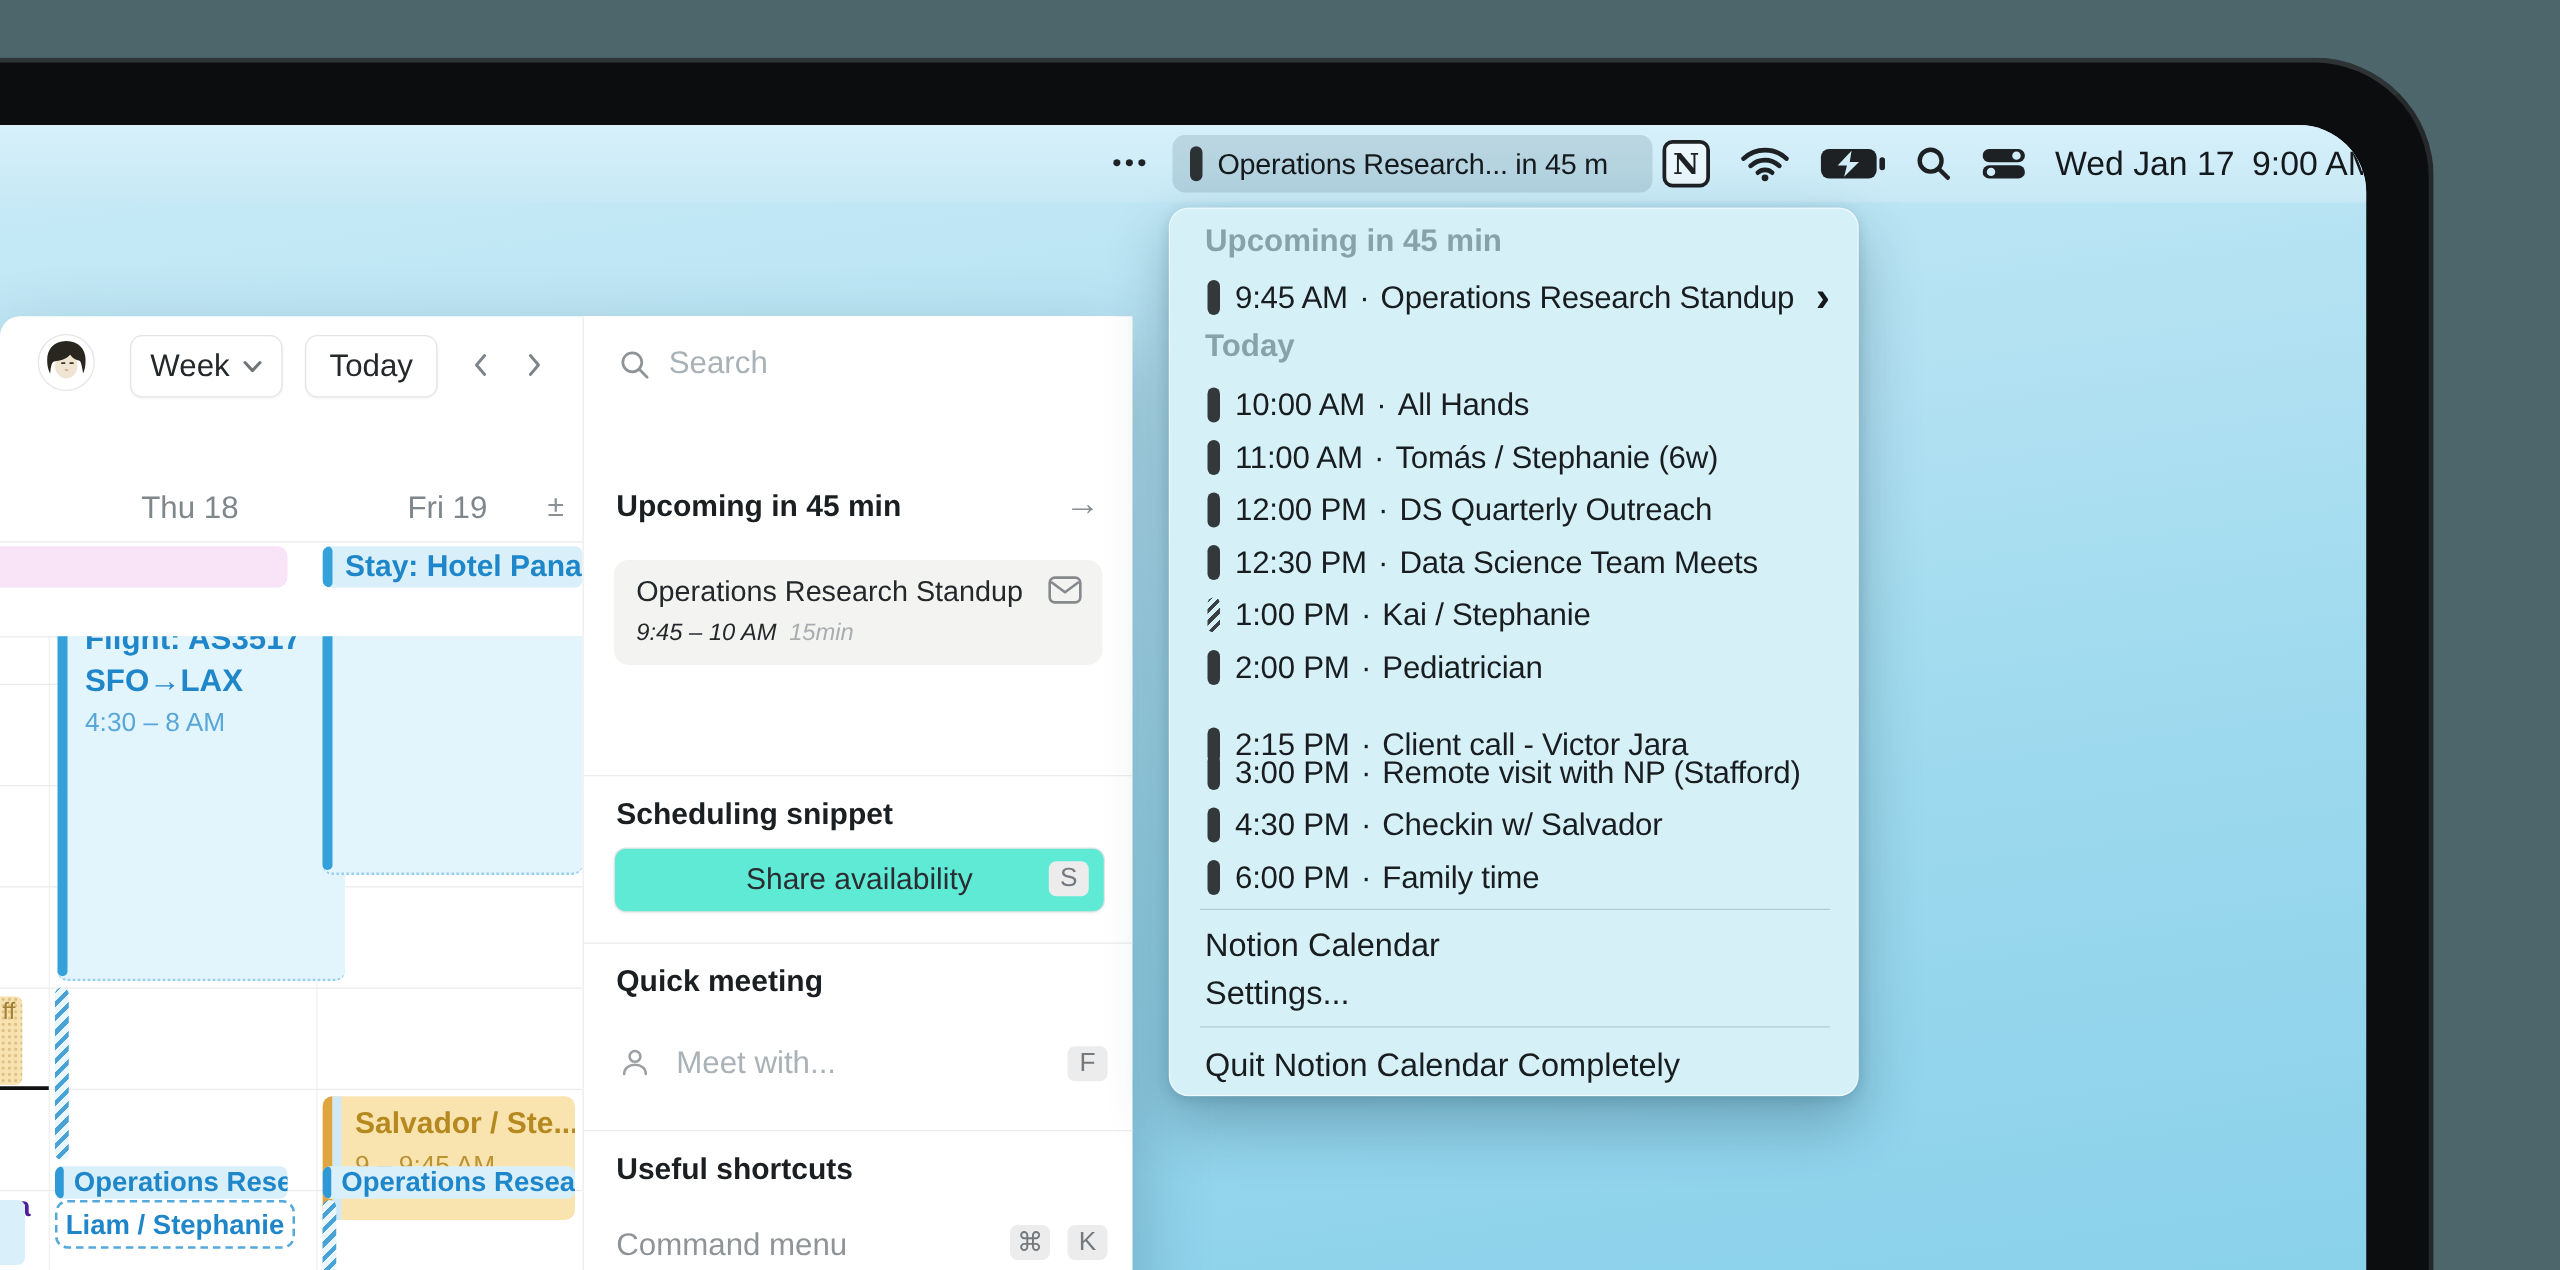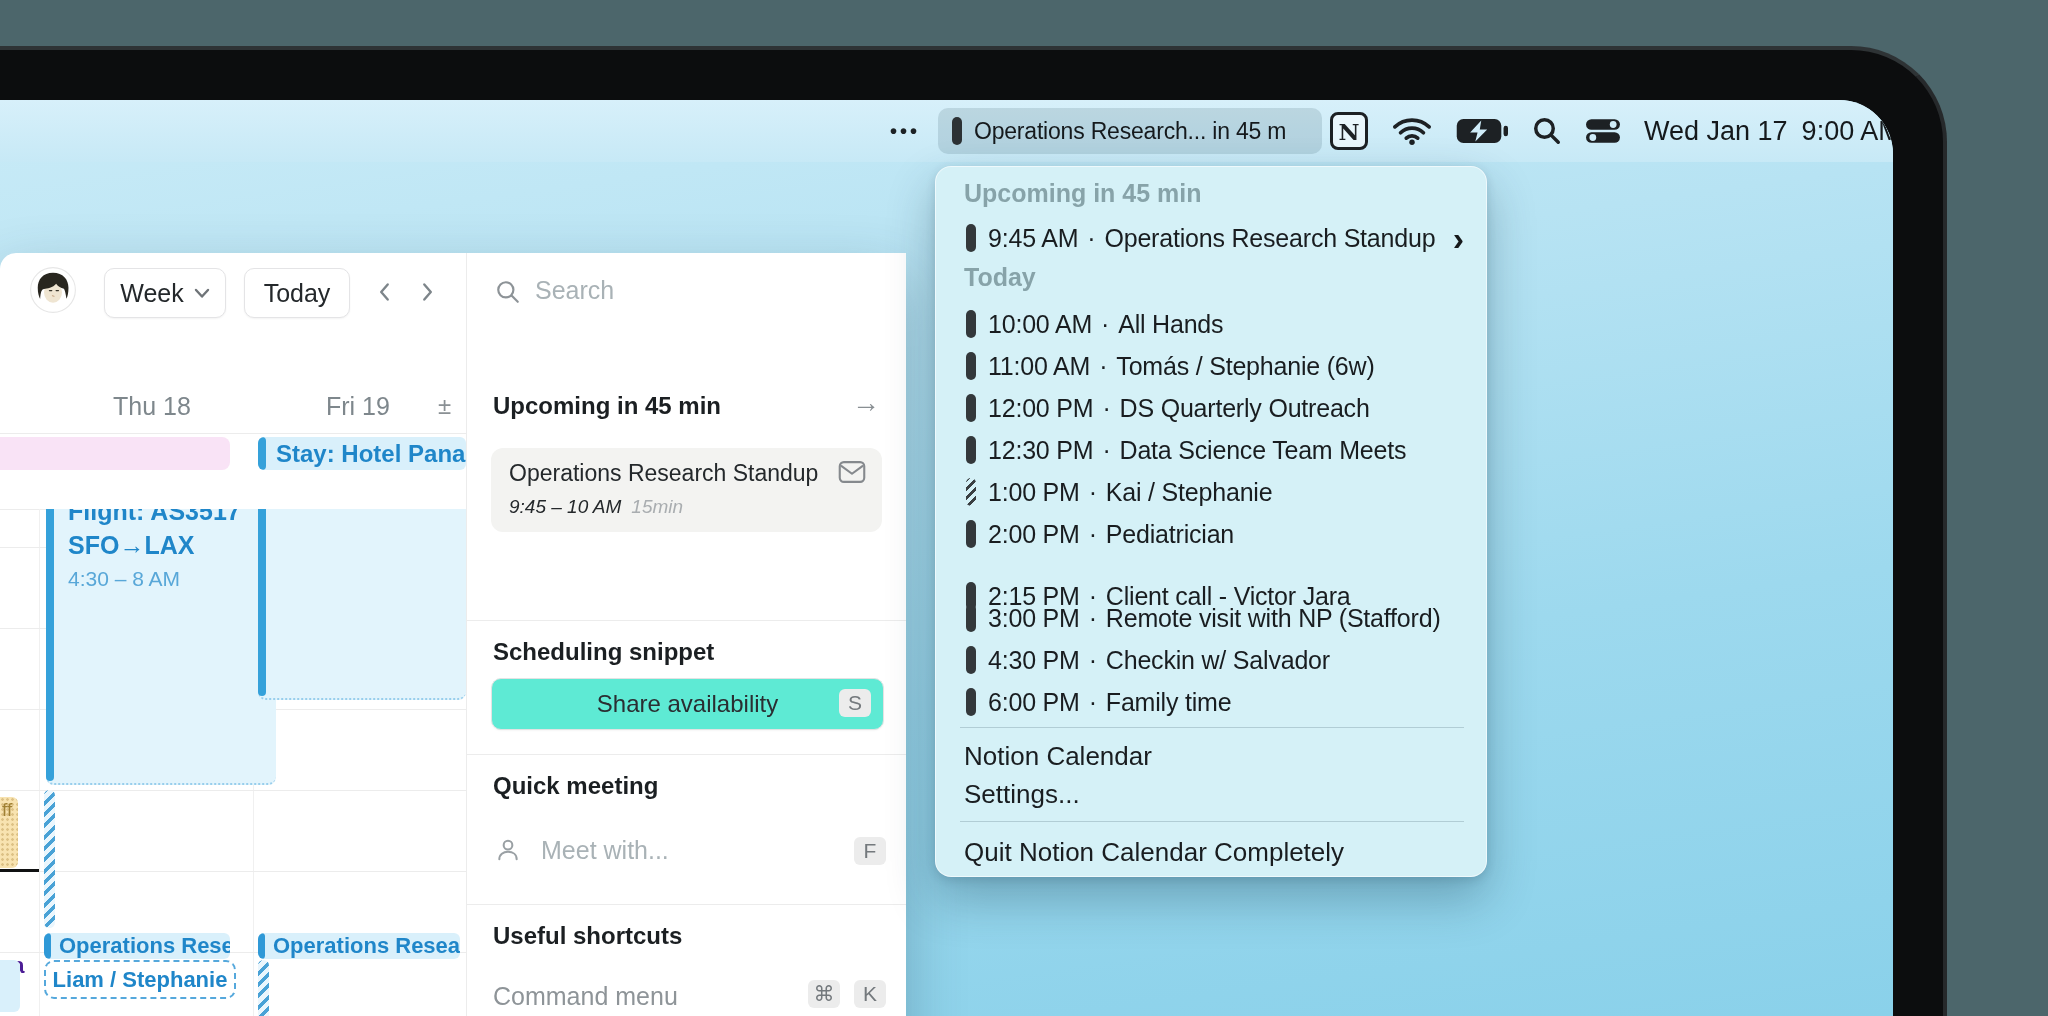--- a/index.html
+++ b/index.html
@@ -232,20 +232,26 @@
           <div class="l1" style="top:76px;">SFO→LAX</div>
           <div class="l3" style="top:112px;">4:30 – 8 AM</div>
         </div>
 
         <div class="evt-blue" style="left:258px;top:-54px;width:208px;height:243px;border-bottom:2px dotted rgba(61,160,217,.45);">
           <span class="bar"></span>
         </div>
 
         <div class="hatch" style="left:44px;top:281px;height:138px;"></div>
 
+        <div class="evt-yel">
+          <span class="bar1"></span>
+          <span class="bar2"></span>
+          <div class="t1">Salvador / Ste...</div>
+          <div class="t2">9 – 9:45 AM</div>
+        </div>
 
         <div class="chip" style="left:44px;top:424px;width:186px;">
           <span class="bar"></span>
           <span class="t">Operations Resea</span>
         </div>
         <div class="chip" style="left:258px;top:424px;width:202px;">
           <span class="bar"></span>
           <span class="t">Operations Resea</span>
         </div>
 

